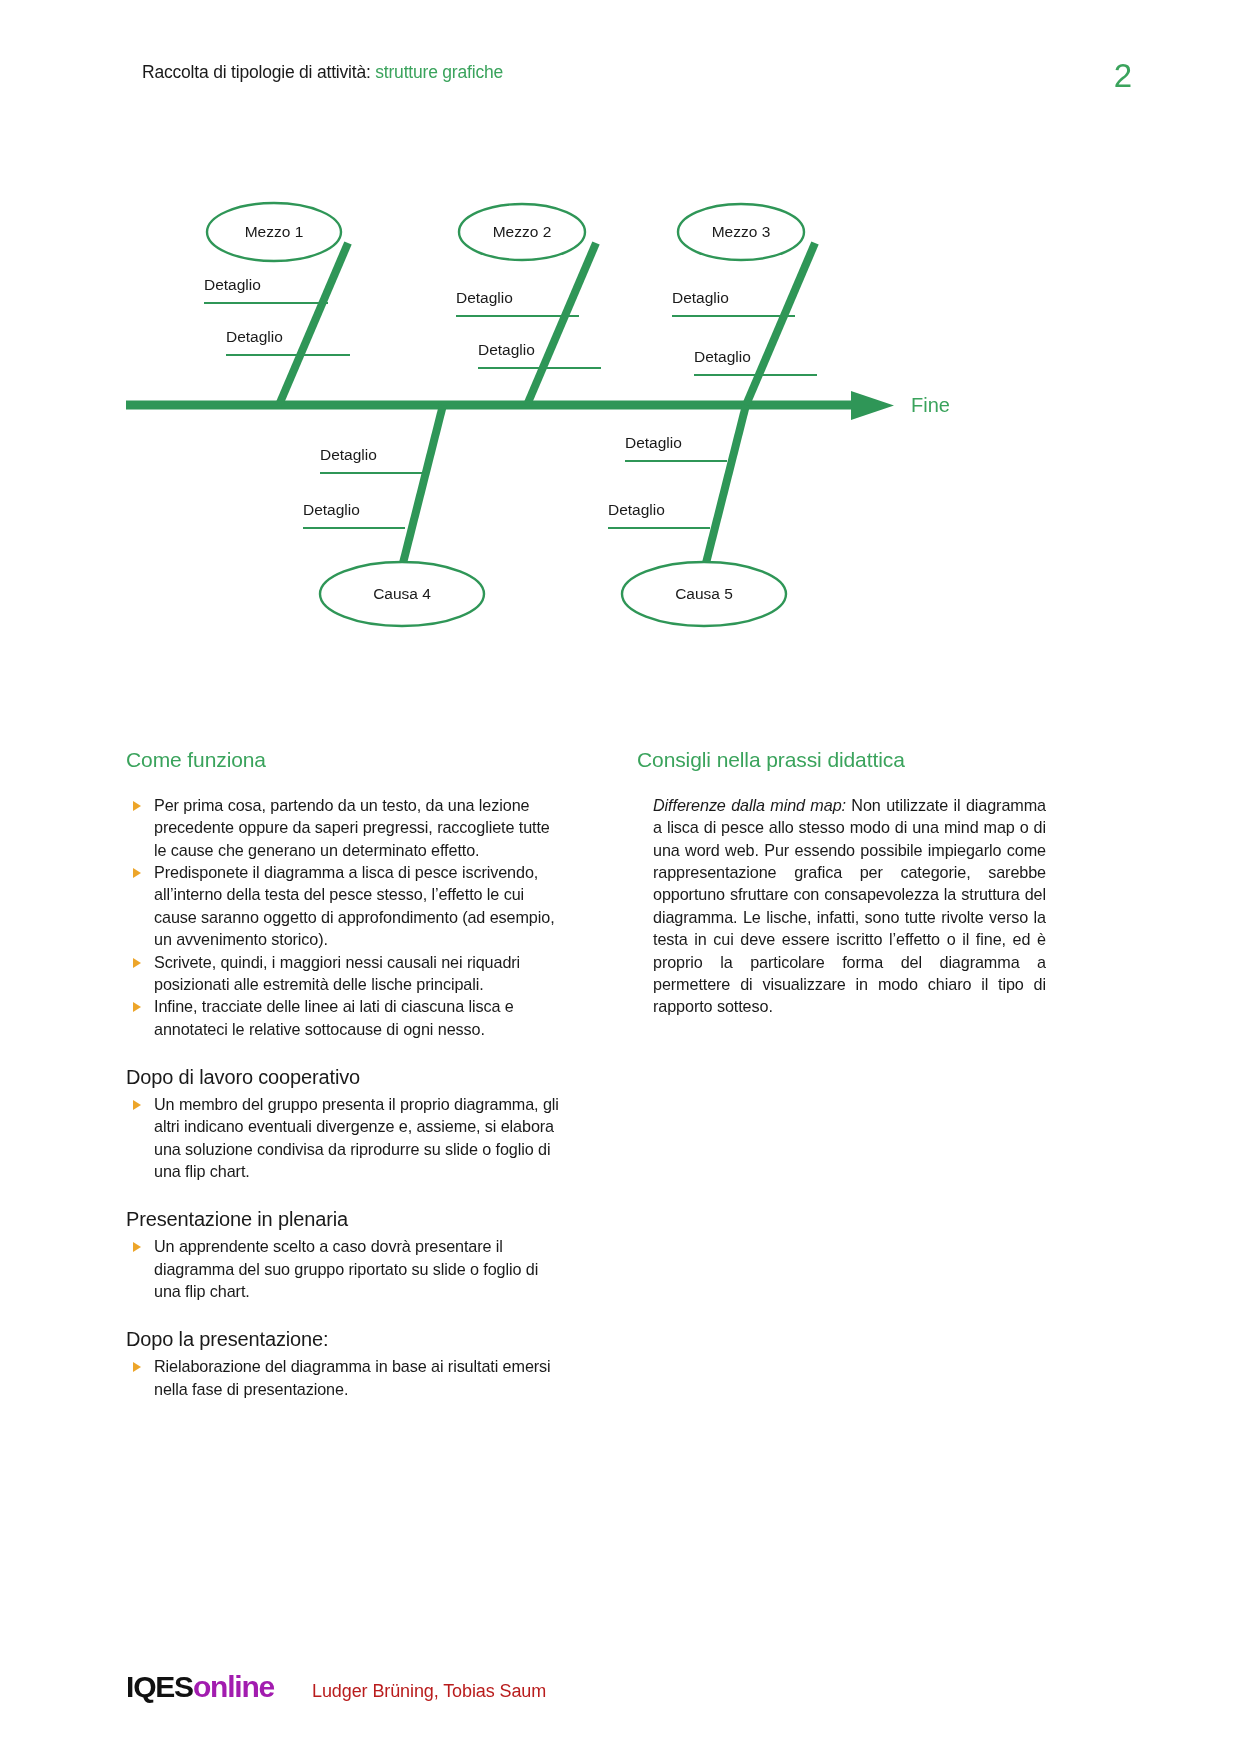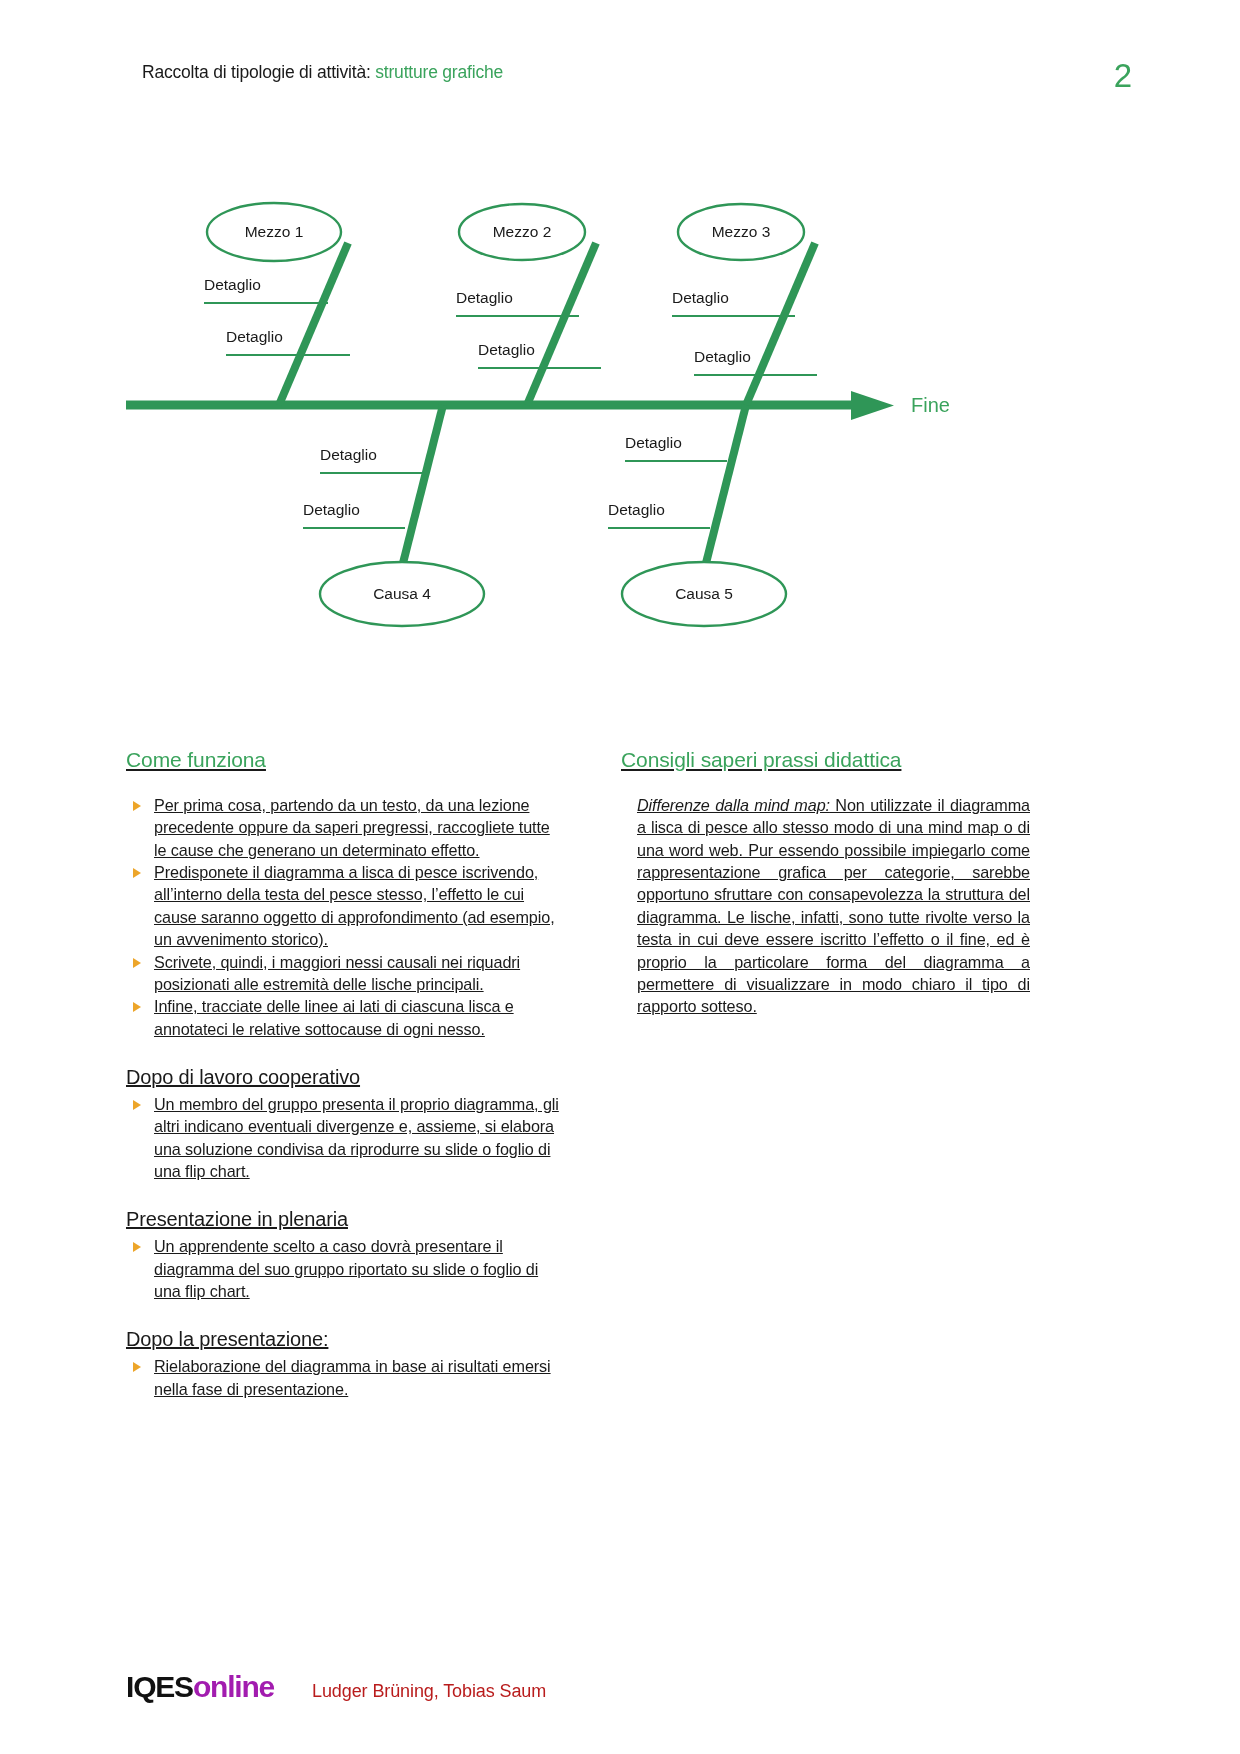--- a/index.html
+++ b/index.html
@@ -78,22 +78,21 @@
     fill: #3aa35c;
   }
 
   
   .columns {
     position: absolute;
     left: 126px;
     top: 748px;
     width: 990px;
     display: flex;
-    gap: 0;
-    text-decoration: underline;
+    gap: 16px;
   }
   .col-left {
     width: 440px;
     margin-right: 55px;
   }
   .col-right {
     width: 425px;
   }
 
   .section-title {
@@ -277,21 +276,21 @@
         <li>Un apprendente scelto a caso dovrà presentare il diagramma del suo gruppo riportato su slide o foglio di una flip chart.</li>
       </ul>
 
       <h3 class="sub-title spaced">Dopo la presentazione:</h3>
       <ul class="bullets">
         <li>Rielaborazione del diagramma in base ai risultati emersi nella fase di presentazione.</li>
       </ul>
     </div>
 
     <div class="col-right">
-      <h2 class="section-title">Consigli saperi prassi didattica</h2>
+      <h2 class="section-title">Consigli nella prassi didattica</h2>
       <p class="tip-paragraph"><span class="lead">Differenze dalla mind map:</span><span> Non utilizzate il diagramma a lisca di pesce allo stesso modo di una mind map o di una word web. Pur essendo possibile impiegarlo come rappresentazione grafica per categorie, sarebbe opportuno sfruttare con consapevolezza la struttura del diagramma. Le lische, infatti, sono tutte rivolte verso la testa in cui deve essere iscritto l’effetto o il fine, ed è proprio la particolare forma del diagramma a permettere di visualizzare in modo chiaro il tipo di rapporto sotteso.</span></p>
     </div>
 
   </div>
 
   <div class="footer">
     <div class="logo">
       <span class="iqes">IQES</span><span class="online">online</span>
     </div>
     <div class="footer-authors">Ludger Brüning, Tobias Saum</div>

